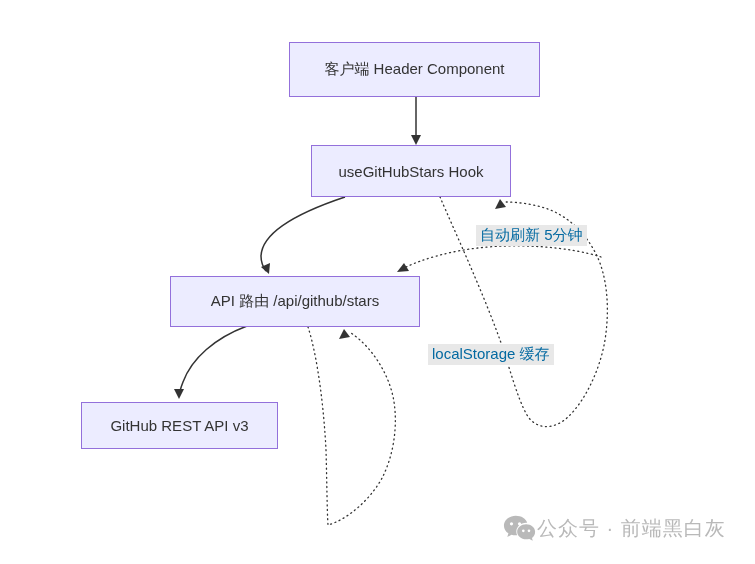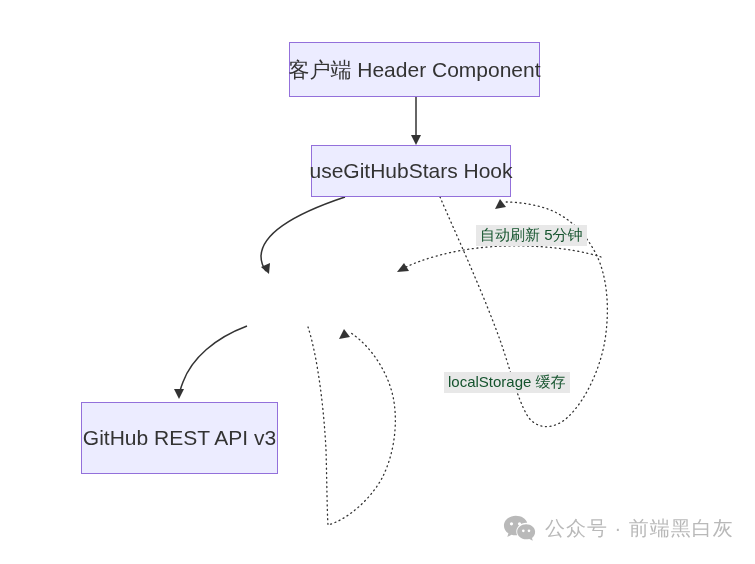--- a/index.html
+++ b/index.html
@@ -5,36 +5,36 @@
   html,body{margin:0;padding:0;background:#ffffff;}
   #canvas{
     position:relative;width:755px;height:564px;background:#ffffff;overflow:hidden;
     font-family:"Liberation Sans","DejaVu Sans",sans-serif;color:#333333;
   }
   #edge-layer{position:absolute;left:0;top:0;width:755px;height:564px;z-index:1;}
   .node{
     position:absolute;z-index:3;box-sizing:border-box;
     background:#ECECFF;border:1px solid #9370DB;
     display:flex;align-items:center;justify-content:center;
-    font-size:21px;color:#333333;white-space:nowrap;
+    font-size:15px;color:#333333;white-space:nowrap;
   }
   #node-header{left:289px;top:42px;width:251px;height:55px;}
   #node-hook{left:311px;top:145px;width:200px;height:52px;}
   #node-api{left:170px;top:276px;width:250px;height:51px;}
-  #node-github{left:81px;top:402px;width:197px;height:72px;}
+  #node-github{left:81px;top:402px;width:197px;height:47px;}
   .edge-label{
-    position:absolute;z-index:2;background:#e8e8e8;color:#14532d;
+    position:absolute;z-index:2;background:#e8e8e8;color:#0369a1;
     font-size:15px;line-height:1.25;padding:1px 4px;white-space:nowrap;text-align:center;
   }
   #label-auto-refresh{left:476px;top:225px;}
-  #label-localstorage{left:428px;top:372px;margin-left:16px;}
+  #label-localstorage{left:428px;top:344px;}
   #label-isr{left:275px;top:481px;}
   #watermark{
     position:absolute;z-index:4;left:503px;top:515px;
-    display:flex;align-items:center;gap:8px;color:#b9b9b9;
+    display:flex;align-items:center;gap:0;color:#b9b9b9;
   }
   #watermark .wm-text{font-size:20px;letter-spacing:1px;white-space:nowrap;}
 </style>
 </head>
 <body>
 
 <div id="canvas">
 
   <svg id="edge-layer" viewBox="0 0 755 564" xmlns="http://www.w3.org/2000/svg">
 
@@ -52,20 +52,21 @@
 
     <path d="M601,257 C570,247 520,243 478,248 C450,251 423,259 406,267" fill="none" stroke="#333333" stroke-width="1.3" stroke-dasharray="1 3.6" stroke-linecap="round"></path>
     <path d="M397,272 L404,263 L409,271 Z" fill="#333333"></path>
 
     <path d="M308,327 C318,358 324,410 326,450 C327,485 327,510 328,525 C346,520 368,502 381,480 C393,458 398,428 394,402 C390,375 372,347 351,333" fill="none" stroke="#333333" stroke-width="1.3" stroke-dasharray="1 3.6" stroke-linecap="round"></path>
     <path d="M344,329 L339,339 L350,337 Z" fill="#333333"></path>
   </svg>
 
   <div class="node" id="node-header">客户端 Header Component</div>
   <div class="node" id="node-hook">useGitHubStars Hook</div>
+  <div class="node" id="node-api">API 路由 /api/github/stars</div>
   <div class="node" id="node-github">GitHub REST API v3</div>
 
   <div class="edge-label" id="label-auto-refresh">自动刷新 5分钟</div>
   <div class="edge-label" id="label-localstorage">localStorage 缓存</div>
 
   <div id="watermark">
     <span style="display:inline-flex;">
       <svg width="34" height="27" viewBox="0 0 36 28" xmlns="http://www.w3.org/2000/svg">
         <g fill="#b9b9b9">
           <path d="M13.5,0.5C6.6,0.5 1,5.2 1,11c0,3.3 1.8,6.2 4.7,8.1L4.6,23l4.4-2.4c1.4,0.4 2.9,0.6 4.5,0.6c0.5,0 1,0 1.5-0.1c-0.6-1.2-0.9-2.5-0.9-3.9c0-5.2 4.6-9.4 10.3-9.4c0.4,0 0.8,0 1.2,0.1C24.4,3.5 19.4,0.5 13.5,0.5z"></path>

